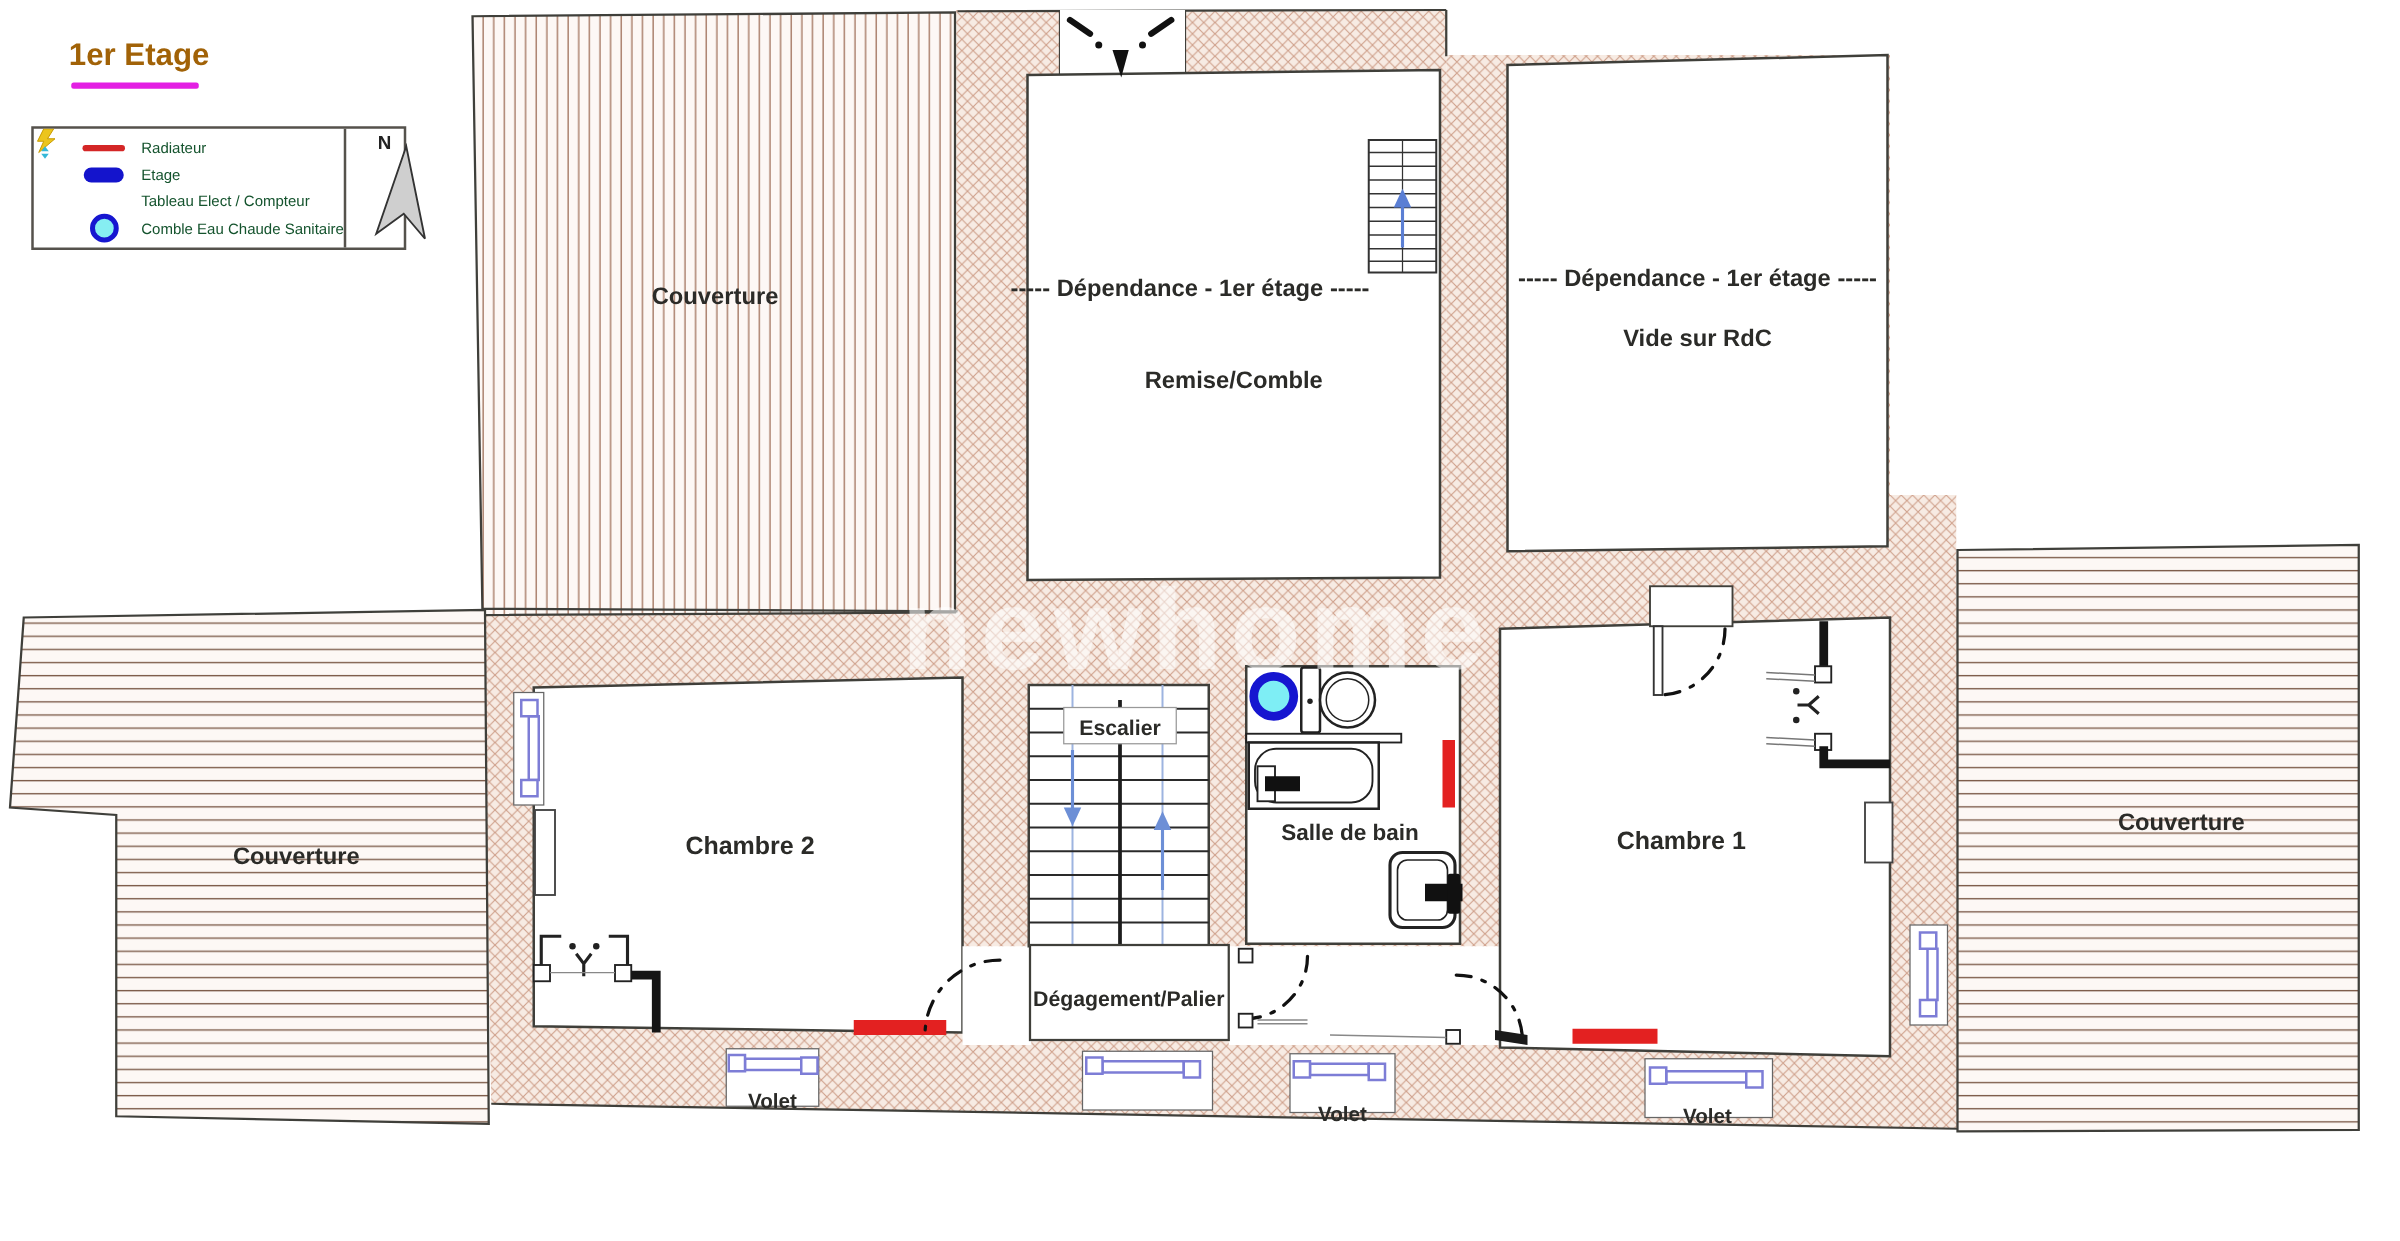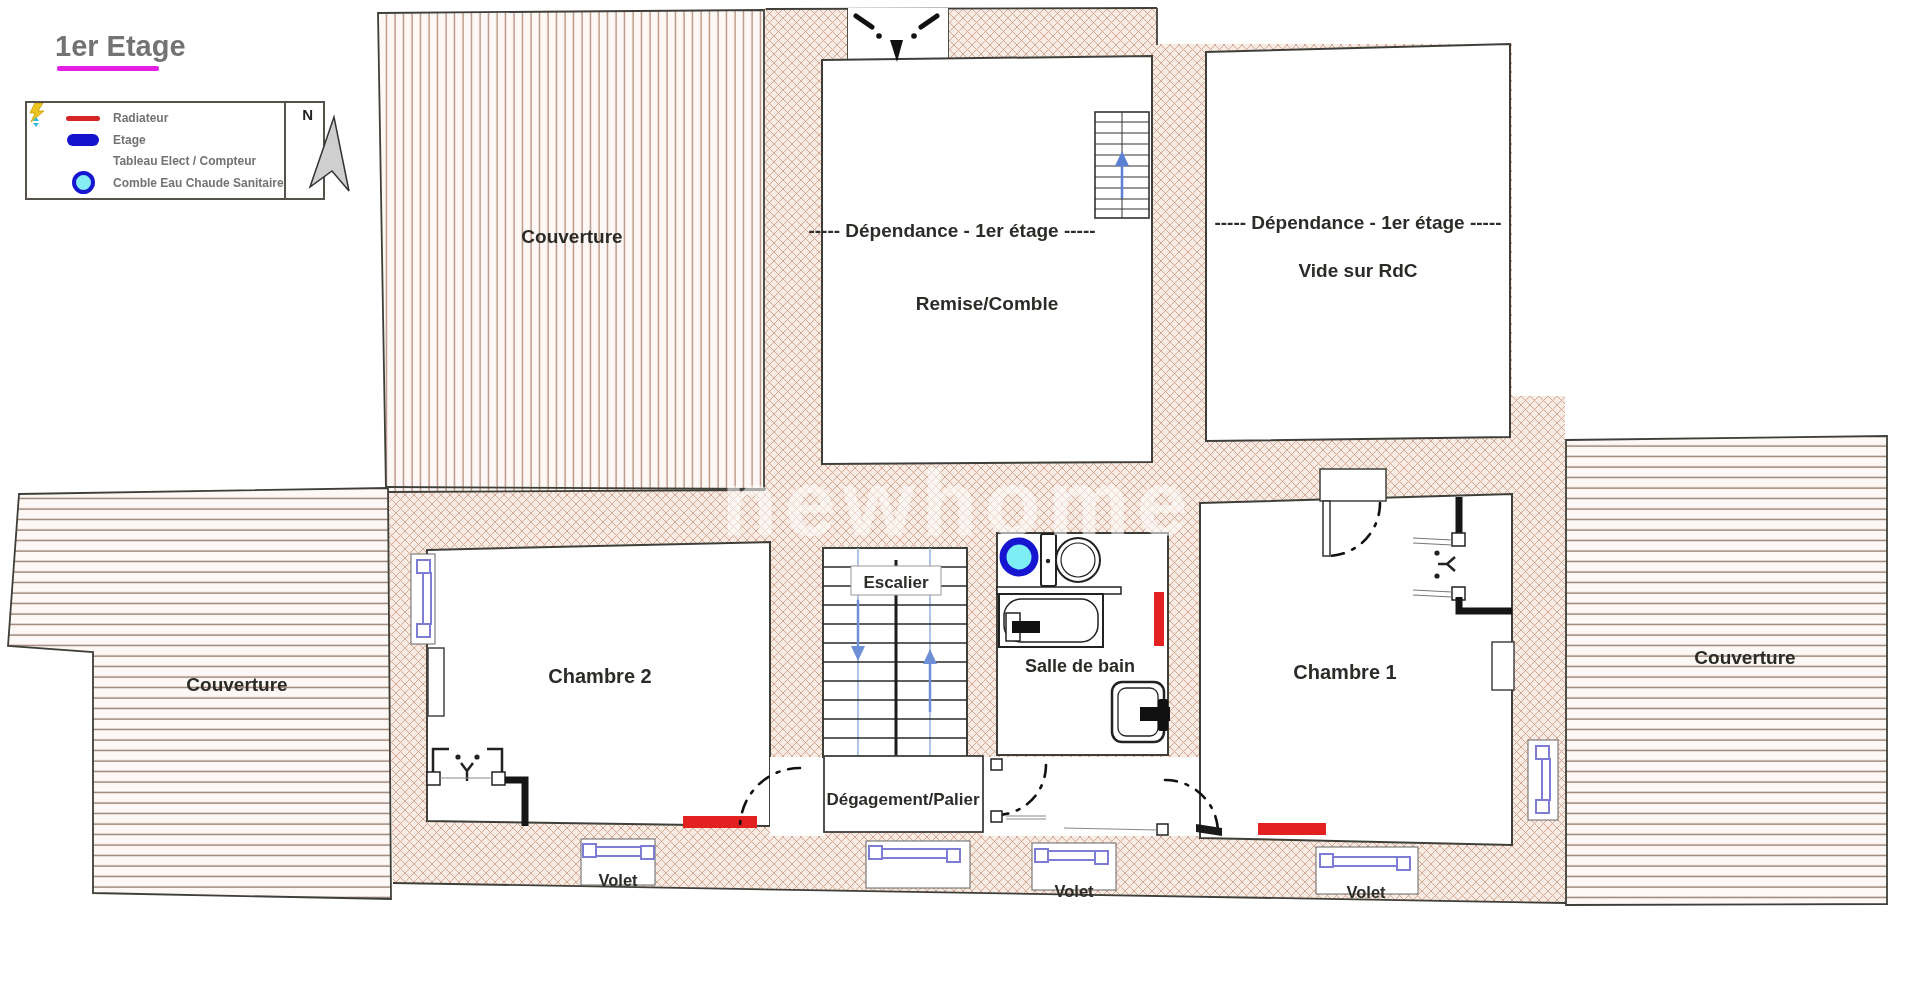--- a/index.html
+++ b/index.html
@@ -2,28 +2,28 @@
 <html><head>
 <meta charset="utf-8">
 <style>
   html,body{margin:0;padding:0;background:#fff;}
   .stage{position:relative;width:1920px;height:993px;background:#fff;overflow:hidden;
          font-family:"Liberation Sans",sans-serif;}
   .stage svg{position:absolute;left:0;top:0;}
   svg text{font-family:"Liberation Sans",sans-serif;font-weight:bold;fill:#2b2b28;}
   .t19{font-size:19px}.t20{font-size:20px}.t18{font-size:18px}.t17{font-size:17px}.t16{font-size:16.5px}
   .wm{font-size:92px;fill:rgba(255,255,255,0.55);letter-spacing:7px;}
-  .plan-title{position:absolute;left:55px;top:30px;font-size:29px;font-weight:bold;color:#737373;}
+  .plan-title{position:absolute;left:55px;top:30px;font-size:25px;font-weight:bold;color:#a16207;}
   .plan-title-underline{position:absolute;left:57px;top:66px;width:102px;height:5px;background:#e31fe3;border-radius:2px;}
   .legend{position:absolute;left:25px;top:101px;width:300px;height:99px;border:2px solid#55524c;
           background:#fff;display:flex;box-sizing:border-box;}
   .legend-items{flex:1;display:flex;flex-direction:column;justify-content:space-evenly;padding:4px 0 4px 38px;}
   .lrow{display:flex;align-items:center;gap:12px;height:20px;}
   .licon{width:36px;display:flex;justify-content:center;align-items:center;}
-  .llabel{font-size:12px;font-weight:bold;color:#737373;white-space:nowrap;}
+  .llabel{font-size:12px;font-weight:normal;color:#14532d;white-space:nowrap;}
   .ic-radiator{width:34px;height:5px;background:#d42626;border-radius:3px;}
   .ic-split{width:32px;height:12px;background:#1414cc;border-radius:7px;}
   .ic-ballon{width:15px;height:15px;border-radius:50%;border:4px solid #1616d0;background:#86eef2;}
   .legend-compass{width:88px;border-left:2px solid #55524c;position:relative;}
   .legend-compass .n{position:absolute;top:3px;right:10px;font-size:15px;font-weight:bold;color:#222;}
 </style>
 </head>
 <body>
 
 <div class="stage">

